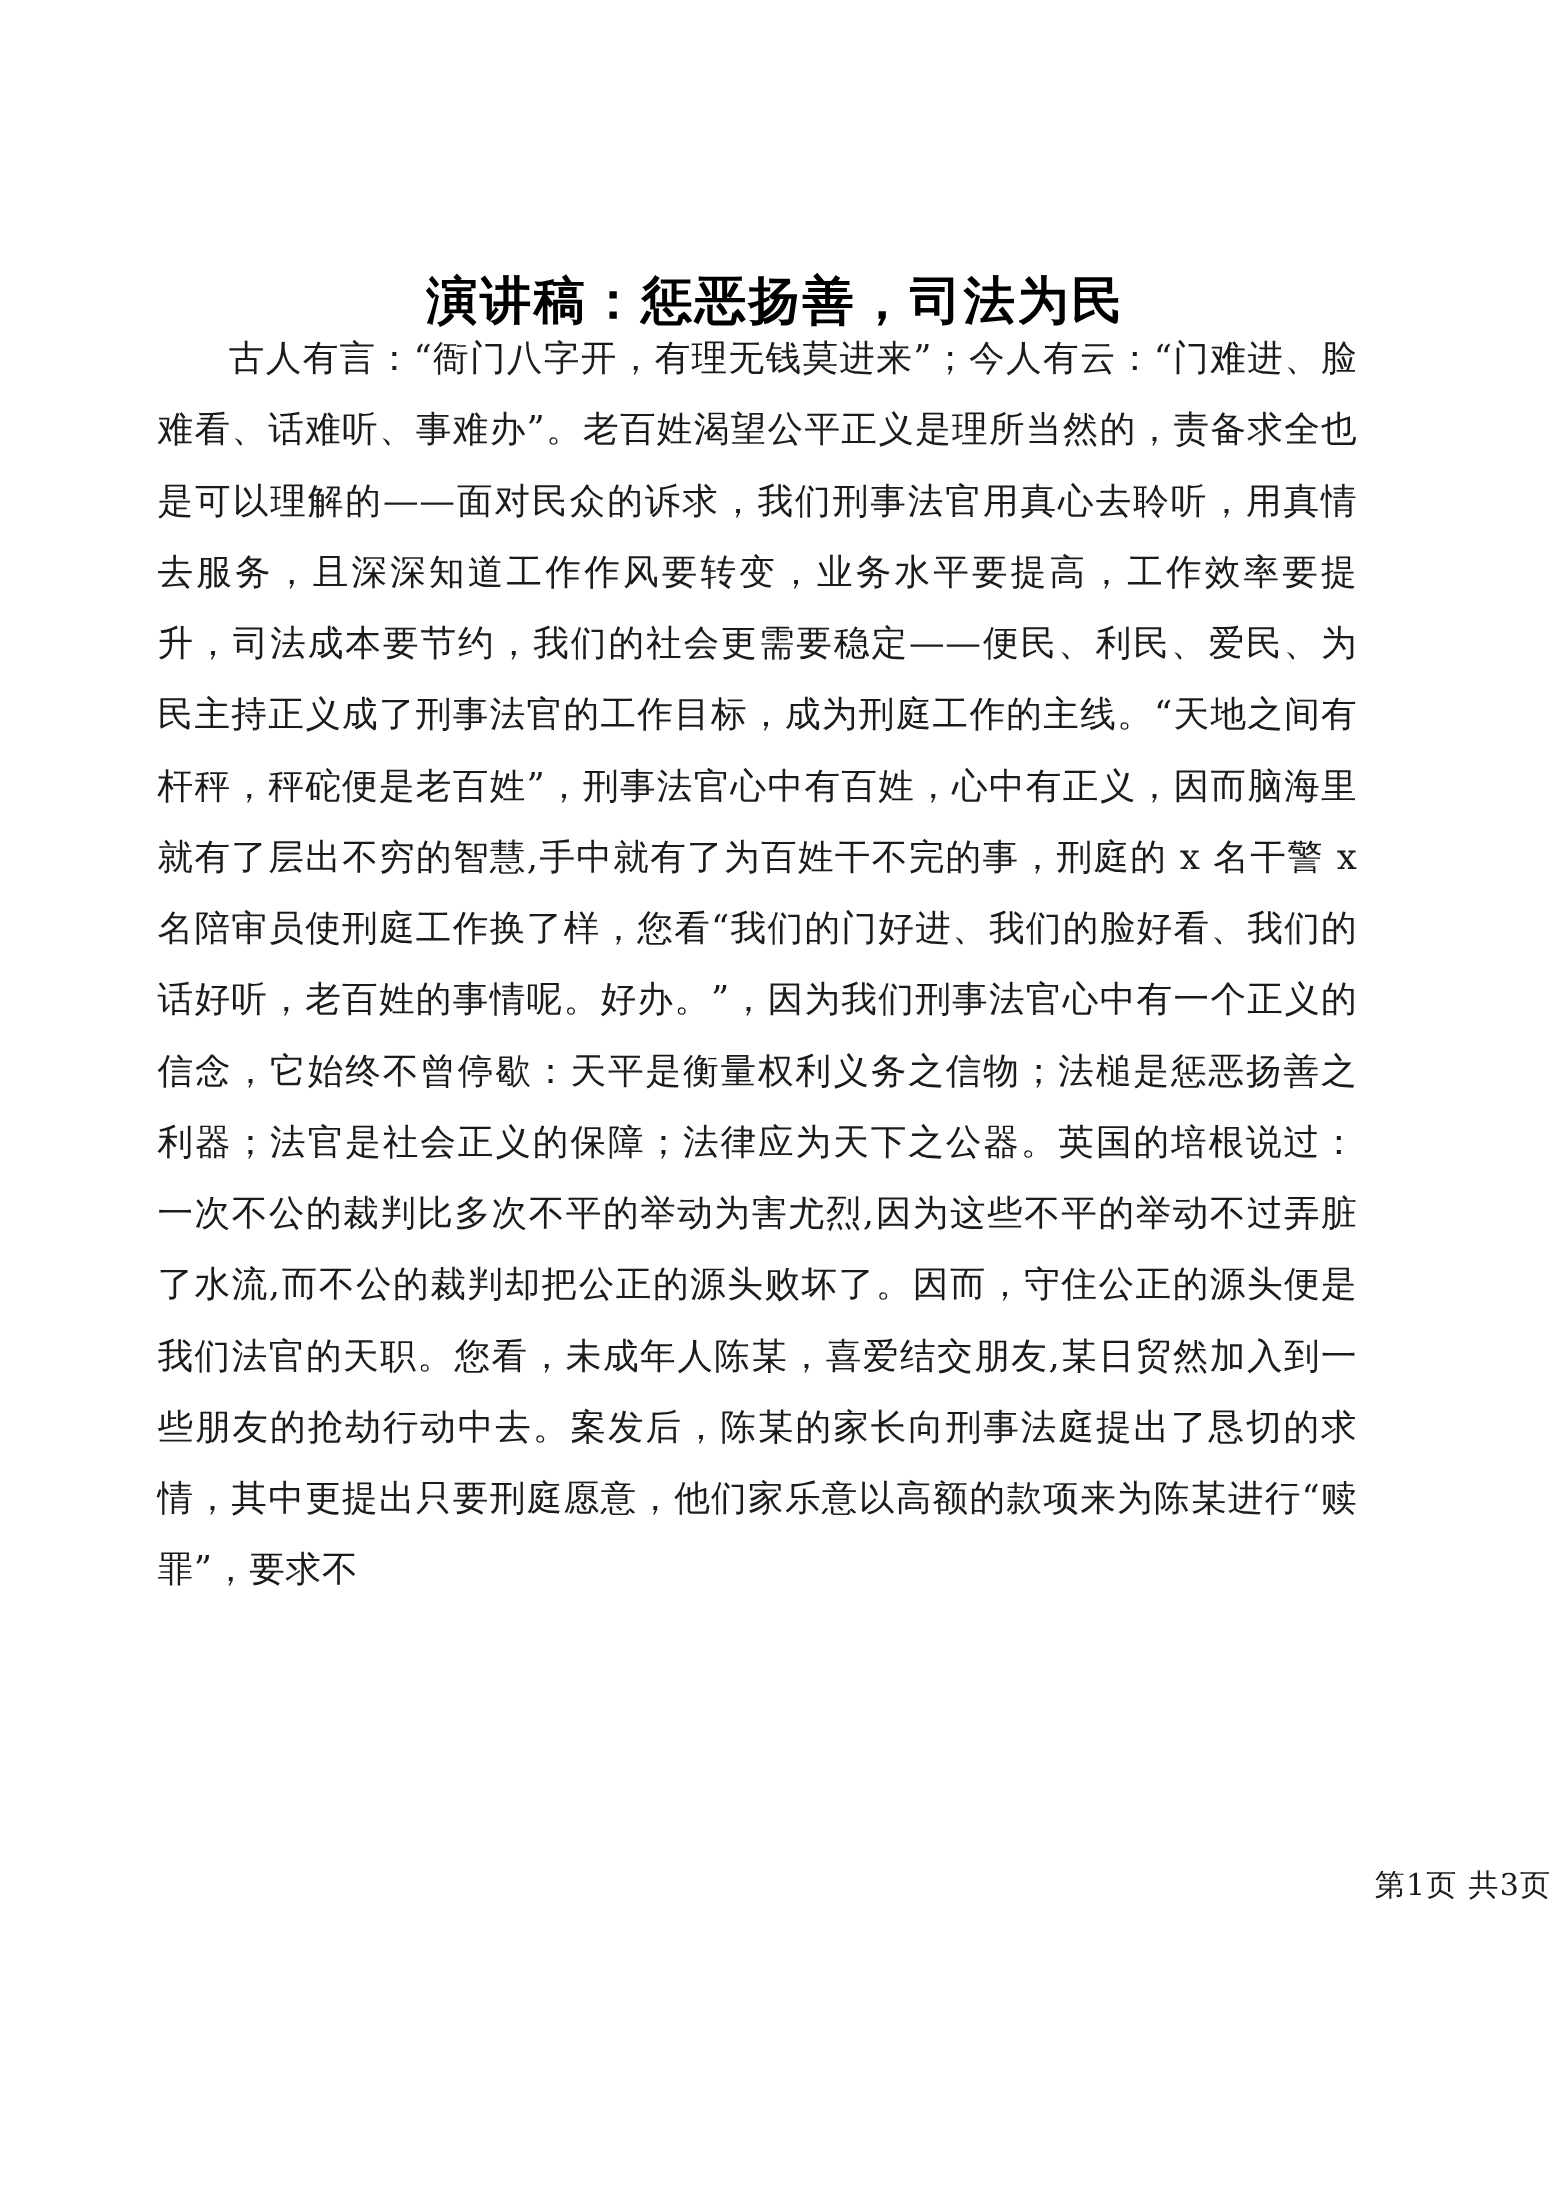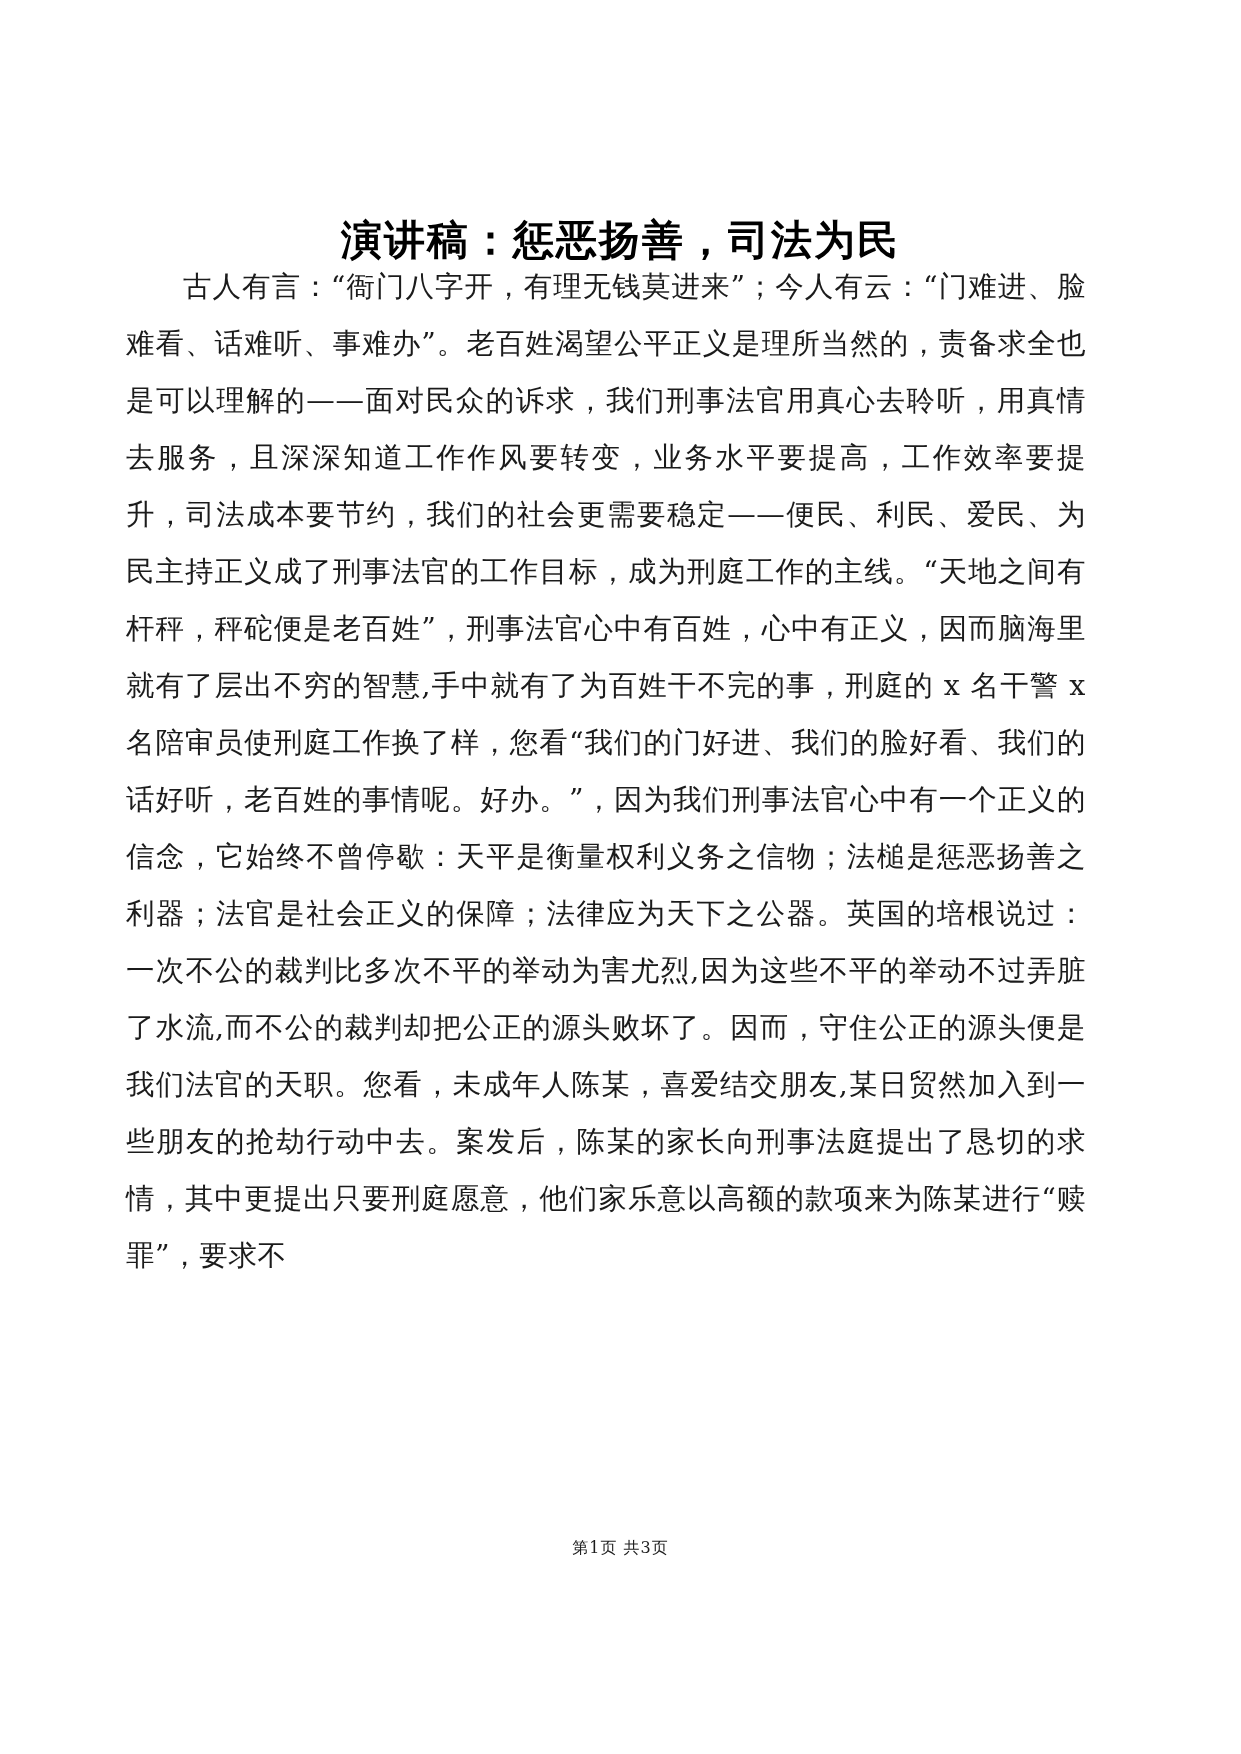--- a/index.html
+++ b/index.html
@@ -45,24 +45,24 @@
     text-align: justify;
     text-justify: inter-ideograph;
     text-indent: 2em;
     color: #1b1b1b;
     letter-spacing: 0.6px;
     font-family: "DejaVu Serif", "Liberation Serif", serif;
   }
   .footer {
     position: absolute;
     left: 0;
-    top: 1538px;
+    top: 1492px;
     width: 1241px;
-    text-align: center;
-    font-size: 16px;
+    text-align: right;
+    font-size: 24px;
     color: #1b1b1b;
     letter-spacing: 1px;
     font-family: "DejaVu Serif", "Liberation Serif", serif;
   }
 </style>
 </head>
 <body>
 
 <div class="page">
 

